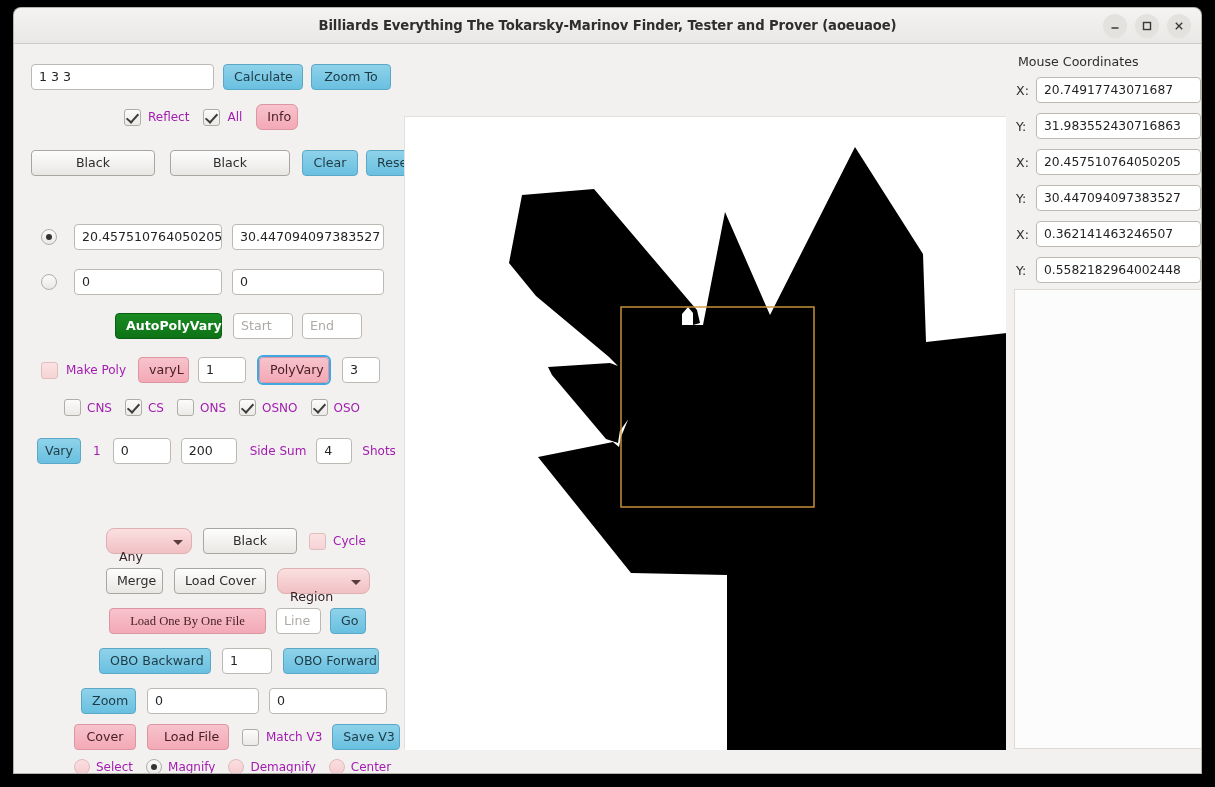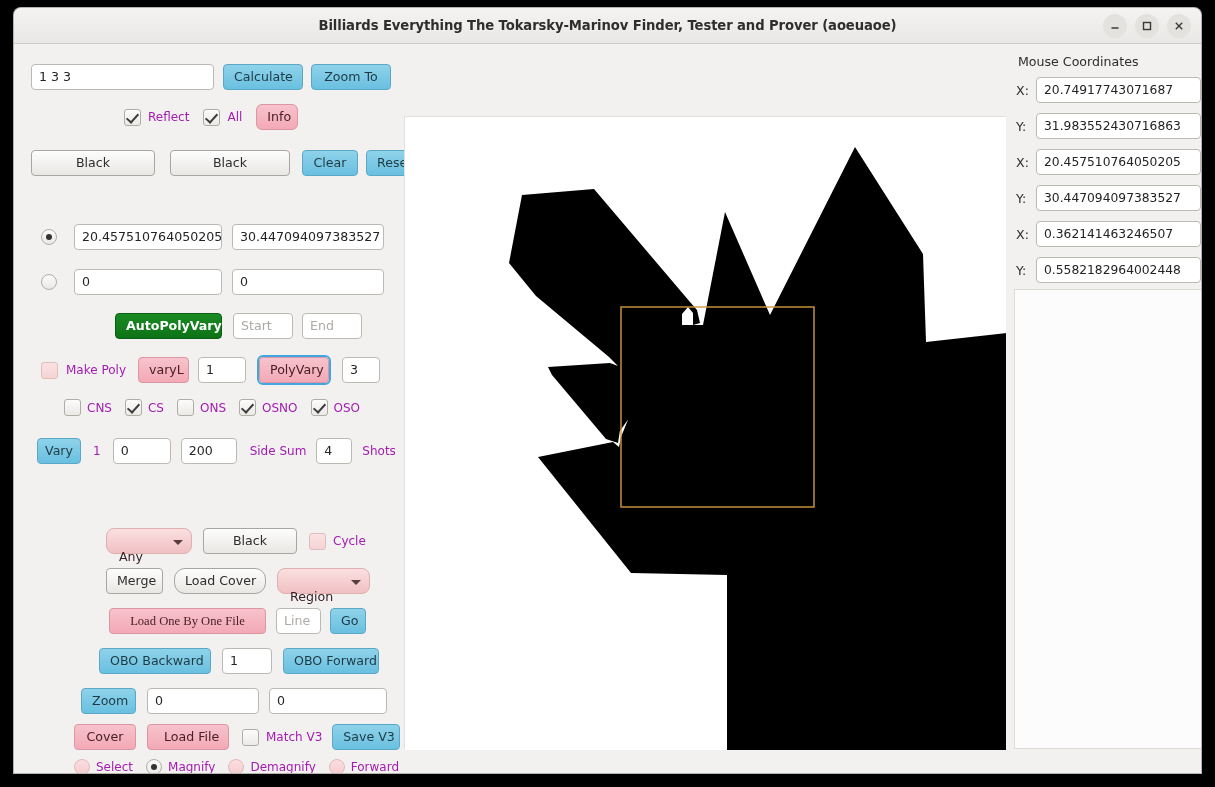--- a/index.html
+++ b/index.html
@@ -310,21 +310,21 @@
             <span>Any</span>
             <span class="arrow"></span>
           </div>
           <div class="btn" style="margin-left:11px; width:94px;">Black</div>
           <span class="cb pinkbox" style="margin-left:12px;"></span>
           <span class="lbl" style="margin-left:7px;">Cycle</span>
         </div>
 
         <div class="row" style="left:92px; top:524px;">
           <div class="btn" style="width:57px;">Merge</div>
-          <div class="btn" style="margin-left:11px; width:92px;border-radius:11px;">Load Cover</div>
+          <div class="btn" style="margin-left:11px; width:92px;">Load Cover</div>
           <div class="dd" style="margin-left:11px; width:93px;">
             <span>Region</span>
             <span class="arrow"></span>
           </div>
         </div>
 
         <div class="row" style="left:95px; top:564px;">
           <div class="btn pink" style="width:157px;font-family:Liberation Serif, serif;">Load One By One File</div>
           <div class="tf ghost" style="margin-left:10px; width:45px;">Line</div>
           <div class="btn blue" style="margin-left:9px; width:36px;">Go</div>
@@ -351,21 +351,21 @@
         </div>
 
         <div class="row" style="left:60px; top:715px;">
           <span class="rb pinkdot"></span>
           <span class="lbl" style="margin-left:6px;">Select</span>
           <span class="rb sel" style="margin-left:13px;"></span>
           <span class="lbl" style="margin-left:6px;">Magnify</span>
           <span class="rb pinkdot" style="margin-left:13px;"></span>
           <span class="lbl" style="margin-left:6px;">Demagnify</span>
           <span class="rb pinkdot" style="margin-left:13px;"></span>
-          <span class="lbl" style="margin-left:6px;">Forward</span>
+          <span class="lbl" style="margin-left:6px;">Center</span>
         </div>
 
       </div>
 
       <div id="canvaswrap">
         <svg width="602" height="633" viewBox="0 0 602 633">
           <rect x="0" y="0" width="602" height="633" fill="#ffffff"></rect>
 
           <path fill="#000000" d="M 117,78 L 189,72 L 285,185 L 292,193 L 295,206
                    L 288,208 L 288,196 L 283,190 L 277,197 L 277,208

